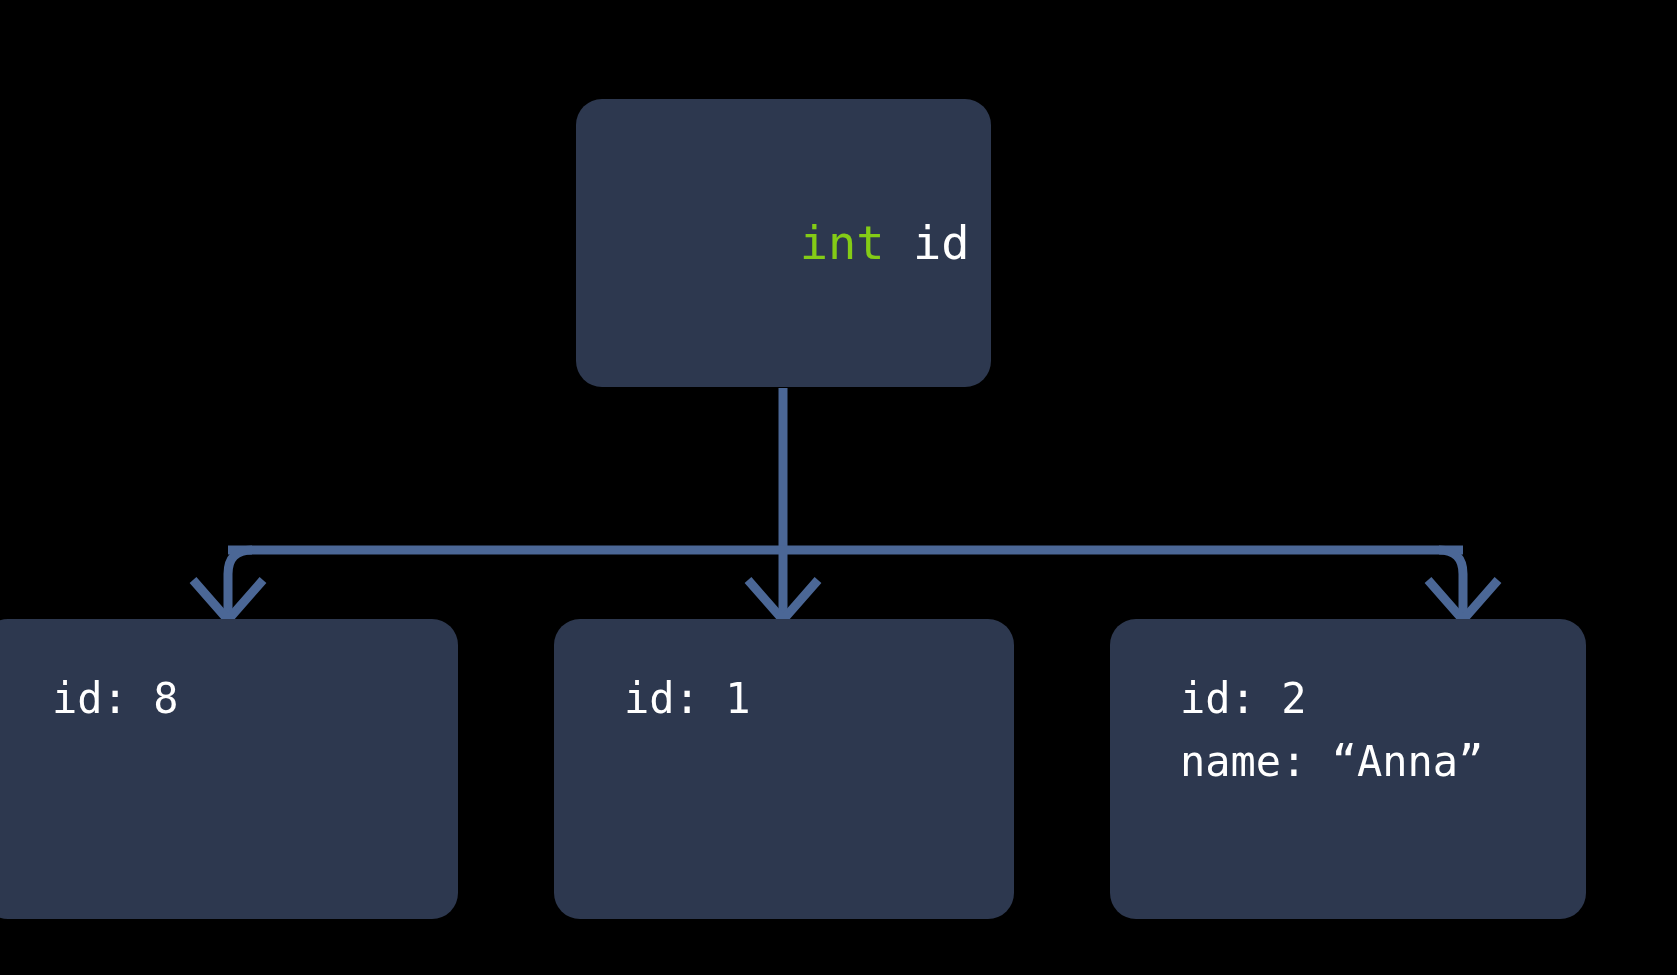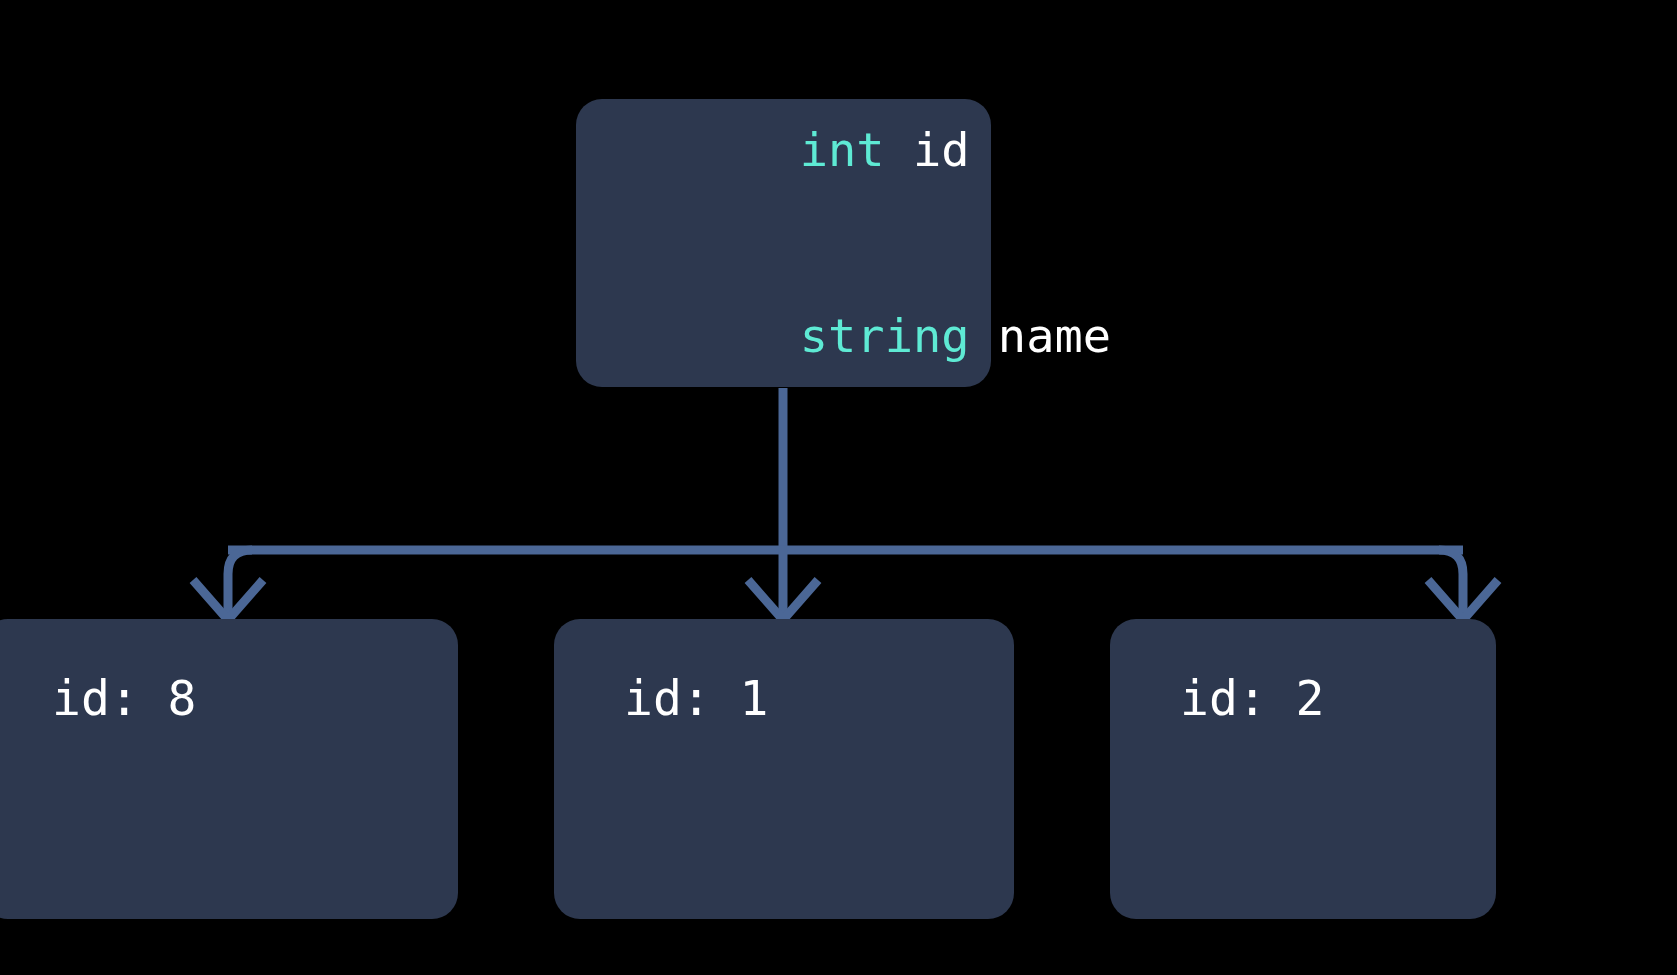--- a/index.html
+++ b/index.html
@@ -51,39 +51,39 @@
     top: 99px;
     width: 415px;
     height: 288px;
     padding-left: 54px;
   }
   #node-root .node-line {
     font-size: 47px;
     line-height: 62px;
   }
   .kw {
-    color: #5eead4;
+    color: #84cc16;
   }
 
   
   .node-record {
     top: 619px;
     height: 300px;
     padding-left: 70px;
     padding-top: 48px;
     justify-content: flex-start;
   }
   .node-record .node-line {
-    font-size: 48px;
+    font-size: 42px;
     line-height: 63px;
   }
 
   #node-record-0 { left: -18px;  width: 476px; }
   #node-record-1 { left: 554px;  width: 460px; gap: 22px; }
-  #node-record-2 { left: 1110px; width: 386px; }
+  #node-record-2 { left: 1110px; width: 476px; }
 </style>
 </head>
 <body>
 
 <div id="canvas">
 
   <svg id="connectors" viewBox="0 0 1677 975" width="1677" height="975" xmlns="http://www.w3.org/2000/svg">
 
     <g fill="none" stroke="#4b6796" stroke-width="9" stroke-linecap="butt" stroke-linejoin="round">
 
@@ -102,30 +102,28 @@
       <path d="M 193,580 L 228,620 L 263,580"></path>
       <path d="M 748,580 L 783,620 L 818,580"></path>
       <path d="M 1428,580 L 1463,620 L 1498,580"></path>
     </g>
   </svg>
 
   <div class="node" id="node-root">
     <div class="node-line">
       <span class="kw">int</span><span> id</span>
     </div>
-    <div class="node-line">
-      <span class="kw">string</span><span> name</span>
-    </div>
   </div>
 
   <div class="node node-record" id="node-record-0">
     <div class="node-line">id: 8</div>
   </div>
 
   <div class="node node-record" id="node-record-1">
     <div class="node-line">id: 1</div>
   </div>
 
   <div class="node node-record" id="node-record-2">
     <div class="node-line">id: 2</div>
+    <div class="node-line">name: “Anna”</div>
   </div>
 
 </div>
 
 </body></html>

